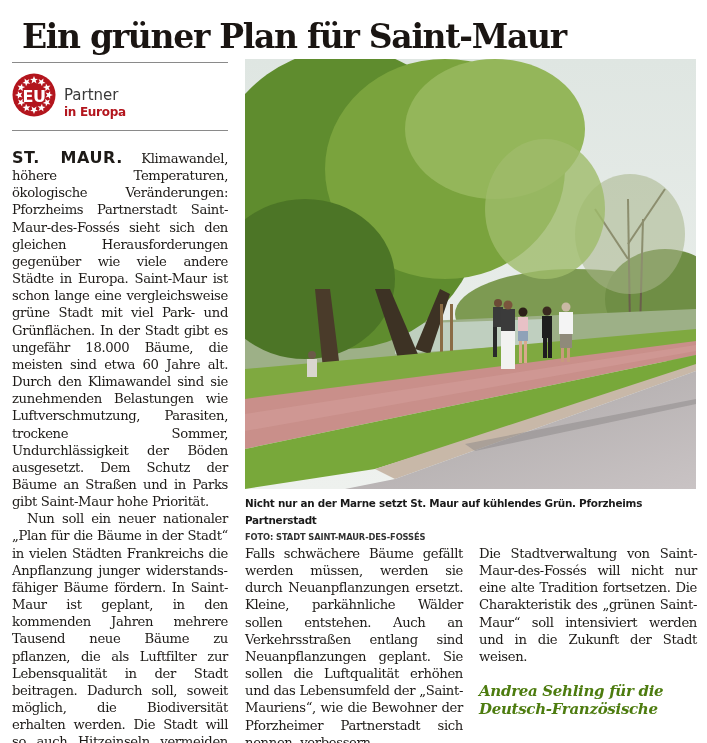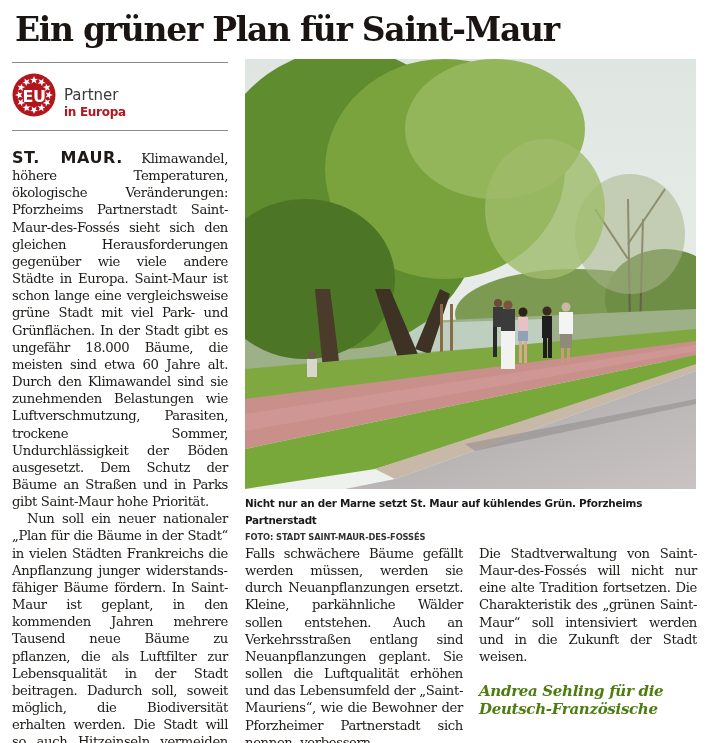--- a/index.html
+++ b/index.html
@@ -2,21 +2,21 @@
 <html><head>
   <meta charset="utf-8">
   <style>
     html, body { margin: 0; padding: 0; }
     body {
       width: 707px; height: 743px; background: #ffffff; position: relative; overflow: hidden;
       color: #1d1a17;
       font-family: "DejaVu Serif", "Liberation Serif", serif;
     }
     .headline {
-      position: absolute; left: 10px; top: 2px; margin: 5px;
+      position: absolute; left: 10px; top: 2px; margin: 12px;
       font-family: "DejaVu Serif", "Liberation Serif", serif;
       font-weight: bold; font-size: 33px; letter-spacing: -1.3px; line-height: 46px;
       color: #1a1512;
     }
     .rule { position: absolute; height: 1px; background: #8a8a8a; }
     .rule-top { left: 12px; top: 62px; width: 216px; }
     .rule-bottom { left: 12px; top: 130px; width: 216px; }
 
     .eu-logo { position: absolute; left: 12px; top: 73px; width: 44px; height: 44px; }
     .partner-block { position: absolute; left: 64px; top: 87px; line-height: 17px; }

